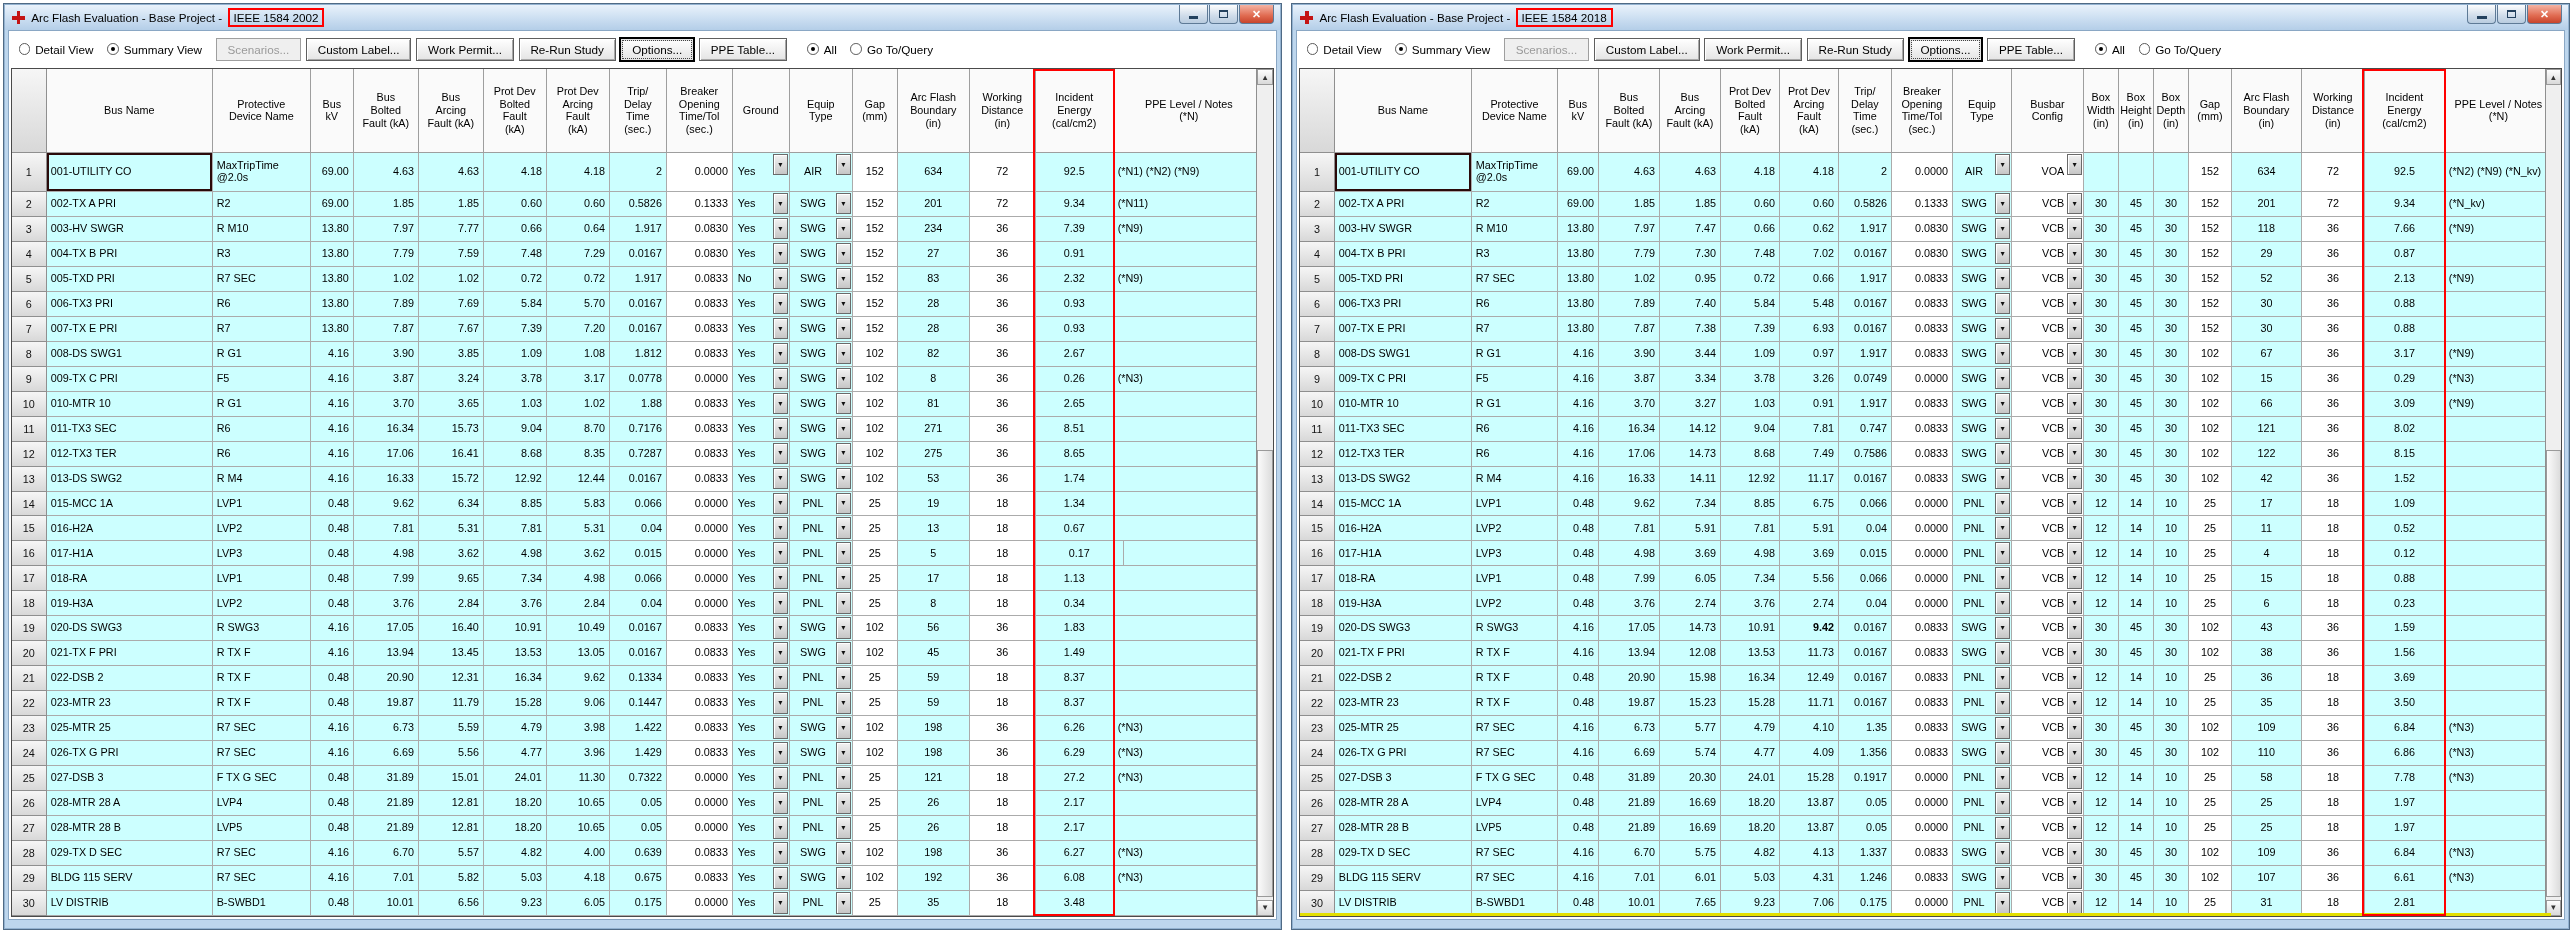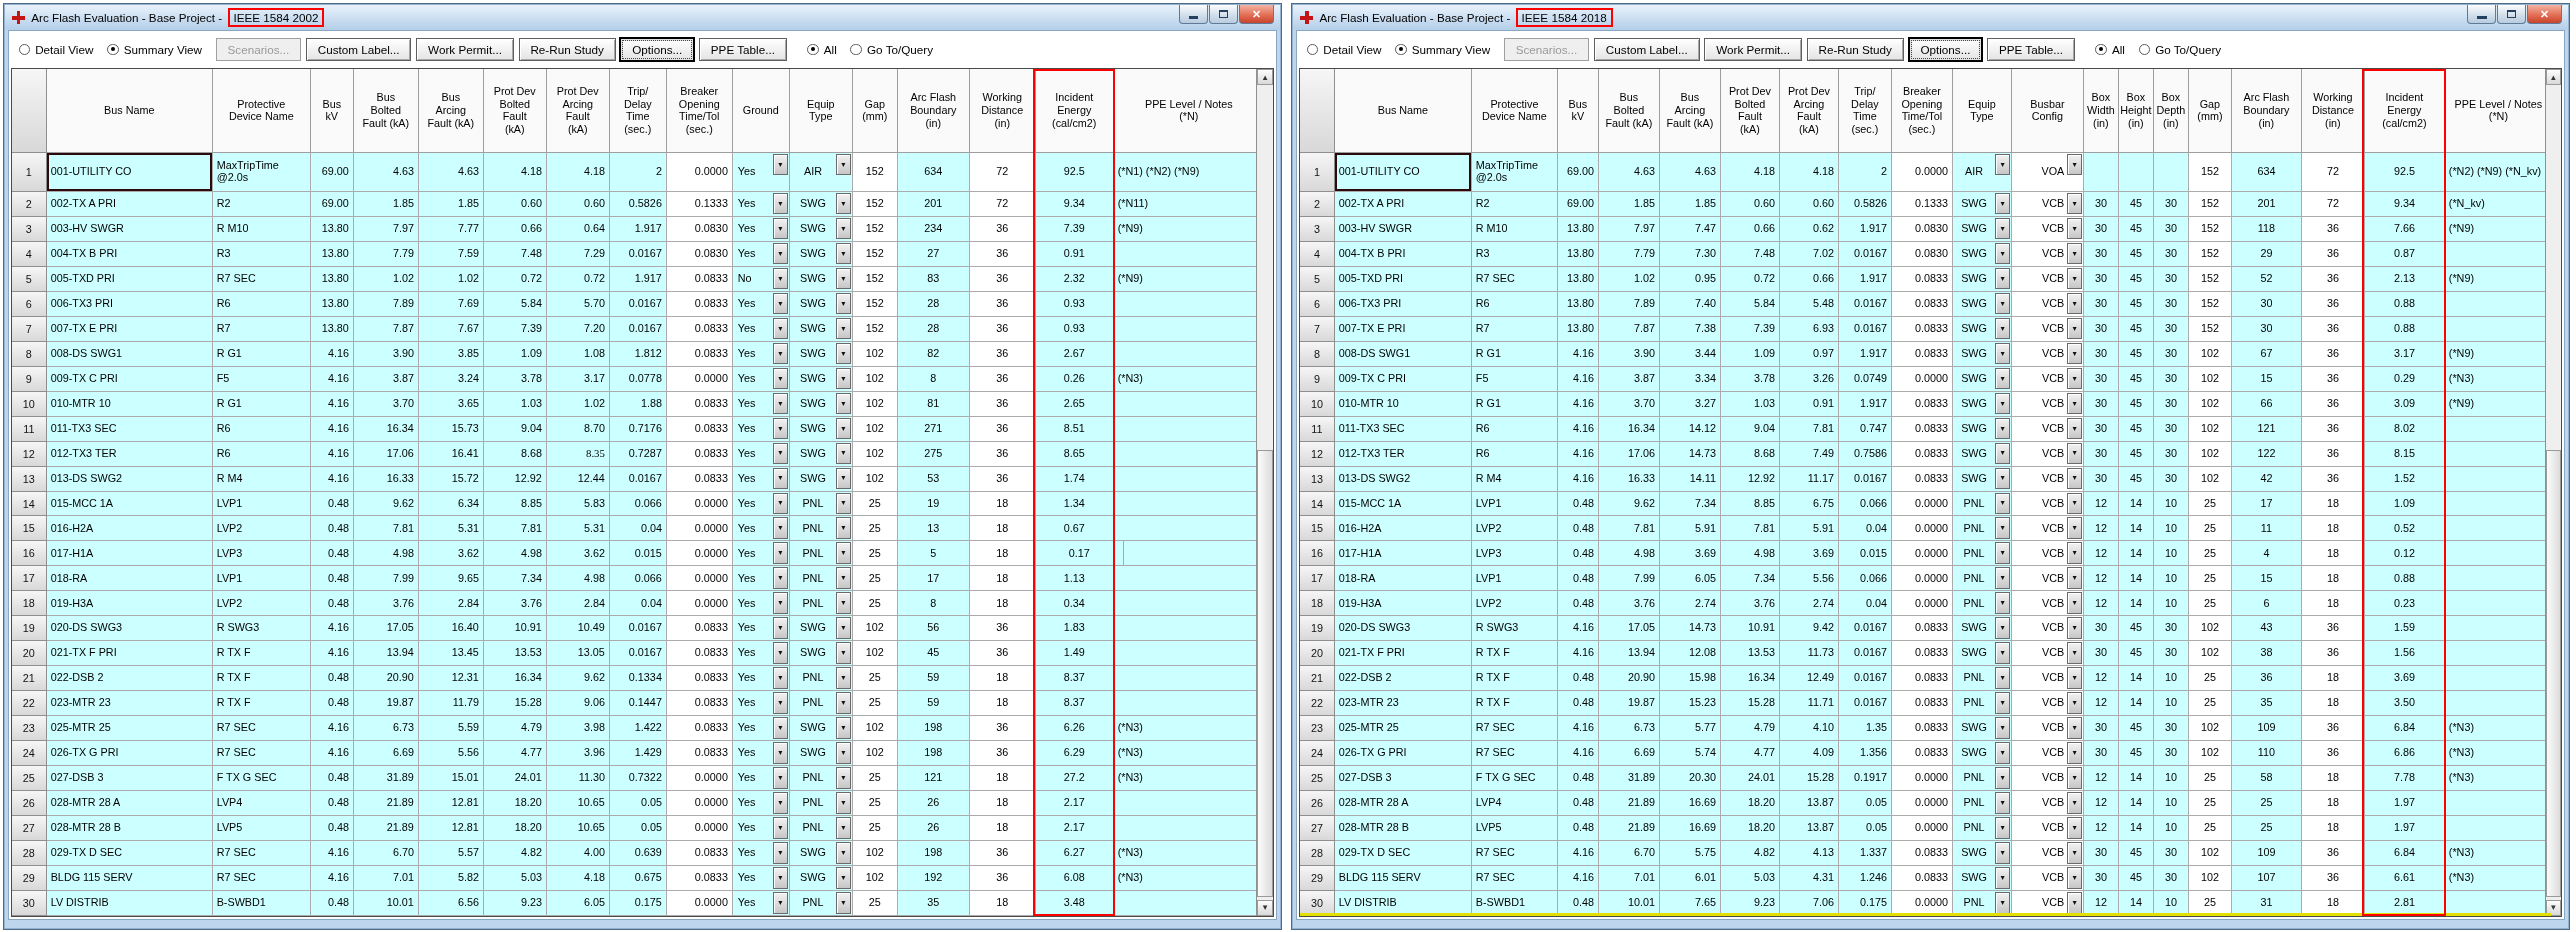--- a/index.html
+++ b/index.html
@@ -21,21 +21,21 @@
     border-radius: 0 0 3.9px 3.9px; background: linear-gradient(180deg,#FDFDFD,#CFDCEA 60%,#B9CCDF);
     display: flex; align-items: center; justify-content: center; margin-left: 1px; }
   .win-btn.close { width: 35px; background: linear-gradient(180deg,#F4B3A3,#E06A50 60%,#C8442C);
     color: #fff; font-size: 10.8px; font-weight: bold; }
   .glyph-min { width: 9.8px; height: 2.9px; background: #23415E; margin-top: 6.8px; }
   .glyph-max { width: 8.8px; height: 7.8px; border: 1px solid #23415E; border-top: 2px solid #23415E; }
   .client { position: absolute; top: 26px; left: 3.9px; right: 3.9px; bottom: 8.8px;
     background: #FFFFFF; border: 1px solid #8AA7C4; display: flex; flex-direction: column; }
   .toolbar { height: 37px; flex: none; display: flex; align-items: center;
     padding-left: 9.8px; font-size: 11.7px; background: #FFFFFF; }
-  .radio-wrap { display: flex; align-items: center; margin-right: 13.7px; cursor: default; }
+  .radio-wrap { display: flex; margin-right: 13.7px; cursor: default; }
   .radio-circle { width: 11.7px; height: 11.7px; border-radius: 50%; border: 1px solid #5A5A5A;
     background: #FFFFFF; margin-right: 4.9px; position: relative; flex: none; }
   .radio-circle.checked::after { content: ""; position: absolute; left: 2.9px; top: 2.9px;
     width: 3.9px; height: 3.9px; border-radius: 50%; background: #000; }
   .tb-btn { height: 22.5px; padding: 0 10.8px; margin-right: 4.9px; font-size: 11.7px;
     font-family: "Liberation Sans", sans-serif;
     background: linear-gradient(180deg,#FFFFFF,#E4E4E4); border: 1px solid #5F5F5F;
     box-shadow: inset 1px 1px 0 #FFFFFF, inset -1px -1px 0 #A8A8A8; }
   .tb-btn.disabled { color: #9A9A9A; background: #EFEFEF; border-color: #9F9F9F; box-shadow: none; }
   .tb-btn.focused { border: 1px solid #000; box-shadow: 0 0 0 1px #000, inset 0 0 0 2px #E4E4E4;
@@ -388,21 +388,21 @@
             <div class="dcell bg-cyan al" style="width: 151px;"></div>
           </div>
           <div class="drow">
             <div class="rn">12</div>
             <div class="dcell bg-cyan al" style="width: 166px;">012-TX3 TER</div>
             <div class="dcell bg-cyan al" style="width: 98px;">R6</div>
             <div class="dcell bg-cyan ar" style="width: 43px;">4.16</div>
             <div class="dcell bg-cyan ar" style="width: 65px;">17.06</div>
             <div class="dcell bg-cyan ar" style="width: 65px;">16.41</div>
             <div class="dcell bg-cyan ar" style="width: 63px;">8.68</div>
-            <div class="dcell bg-cyan ar" style="width: 63px; font-family: Liberation Serif, serif;">8.35</div>
+            <div class="dcell bg-cyan ar" style="width: 63px;">8.35</div>
             <div class="dcell bg-cyan ar" style="width: 57px;">0.7287</div>
             <div class="dcell bg-white ar" style="width: 66px;">0.0833</div>
             <div class="dcell bg-cyan dd-cell" style="width: 57px;"><span class="dd-val vleft">Yes</span><span class="dd-btn">▼</span></div>
             <div class="dcell bg-cyan dd-cell" style="width: 63px;"><span class="dd-val vcenter">SWG</span><span class="dd-btn">▼</span></div>
             <div class="dcell bg-white ac" style="width: 45px;">102</div>
             <div class="dcell bg-cyan ac" style="width: 72px;">275</div>
             <div class="dcell bg-white ac" style="width: 66px;">36</div>
             <div class="dcell bg-cyan ac" style="width: 78px;">8.65</div>
             <div class="dcell bg-cyan al" style="width: 151px;"></div>
           </div>
@@ -1261,21 +1261,21 @@
             <div class="dcell bg-cyan al" style="width: 108px;"></div>
           </div>
           <div class="drow">
             <div class="rn">19</div>
             <div class="dcell bg-cyan al" style="width: 137px;">020-DS SWG3</div>
             <div class="dcell bg-cyan al" style="width: 86px;">R SWG3</div>
             <div class="dcell bg-cyan ar" style="width: 41px;">4.16</div>
             <div class="dcell bg-cyan ar" style="width: 61px;">17.05</div>
             <div class="dcell bg-cyan ar" style="width: 61px;">14.73</div>
             <div class="dcell bg-cyan ar" style="width: 59px;">10.91</div>
-            <div class="dcell bg-cyan ar" style="width: 59px;">9.42</div>
+            <div class="dcell bg-cyan ar" style="width: 59px; font-weight: bold;">9.42</div>
             <div class="dcell bg-cyan ar" style="width: 53px;">0.0167</div>
             <div class="dcell bg-white ar" style="width: 61px;">0.0833</div>
             <div class="dcell bg-cyan dd-cell" style="width: 59px;"><span class="dd-val vcenter">SWG</span><span class="dd-btn">▼</span></div>
             <div class="dcell bg-white dd-cell" style="width: 72px;"><span class="dd-val vright">VCB</span><span class="dd-btn">▼</span></div>
             <div class="dcell bg-cyan ac" style="width: 35px;">30</div>
             <div class="dcell bg-cyan ac" style="width: 35px;">45</div>
             <div class="dcell bg-cyan ac" style="width: 35px;">30</div>
             <div class="dcell bg-white ac" style="width: 43px;">102</div>
             <div class="dcell bg-cyan ac" style="width: 70px;">43</div>
             <div class="dcell bg-white ac" style="width: 63px;">36</div>

